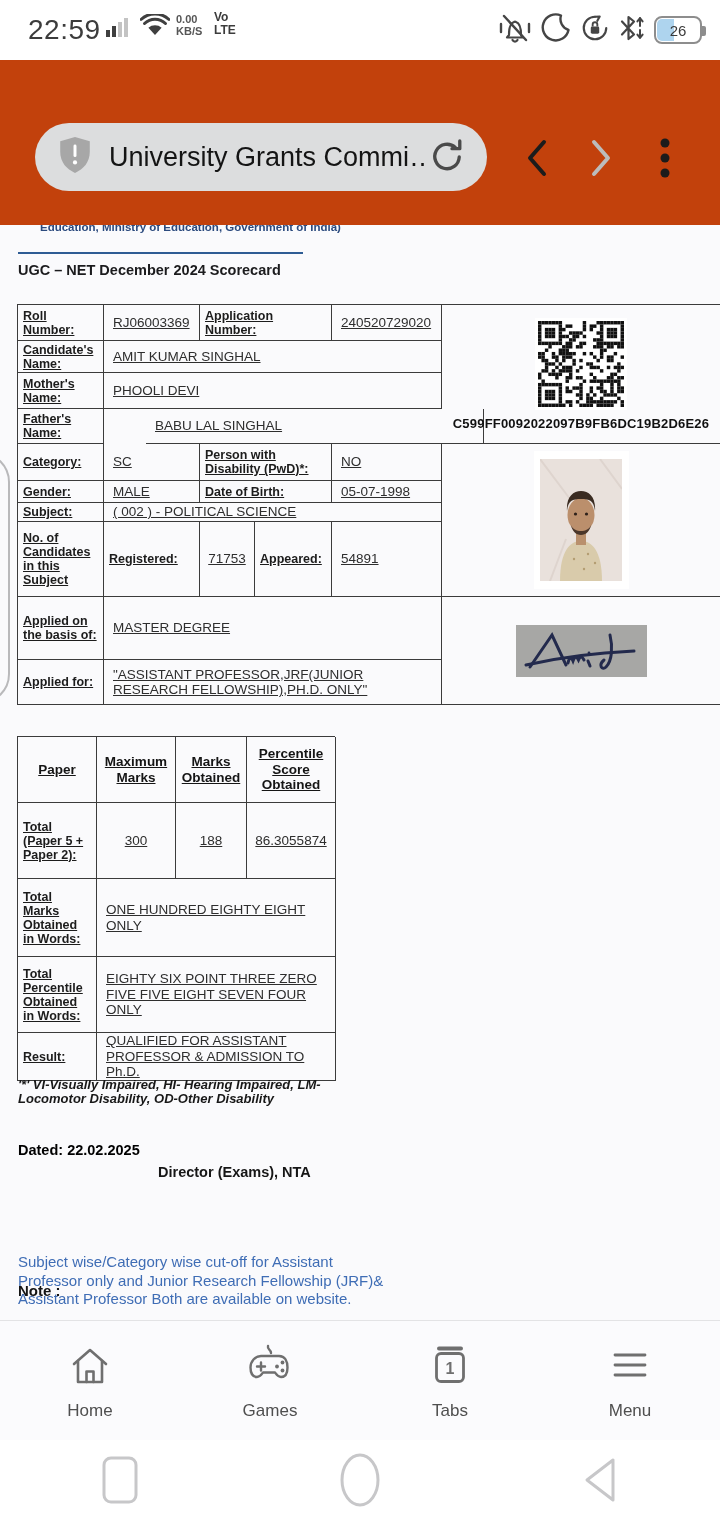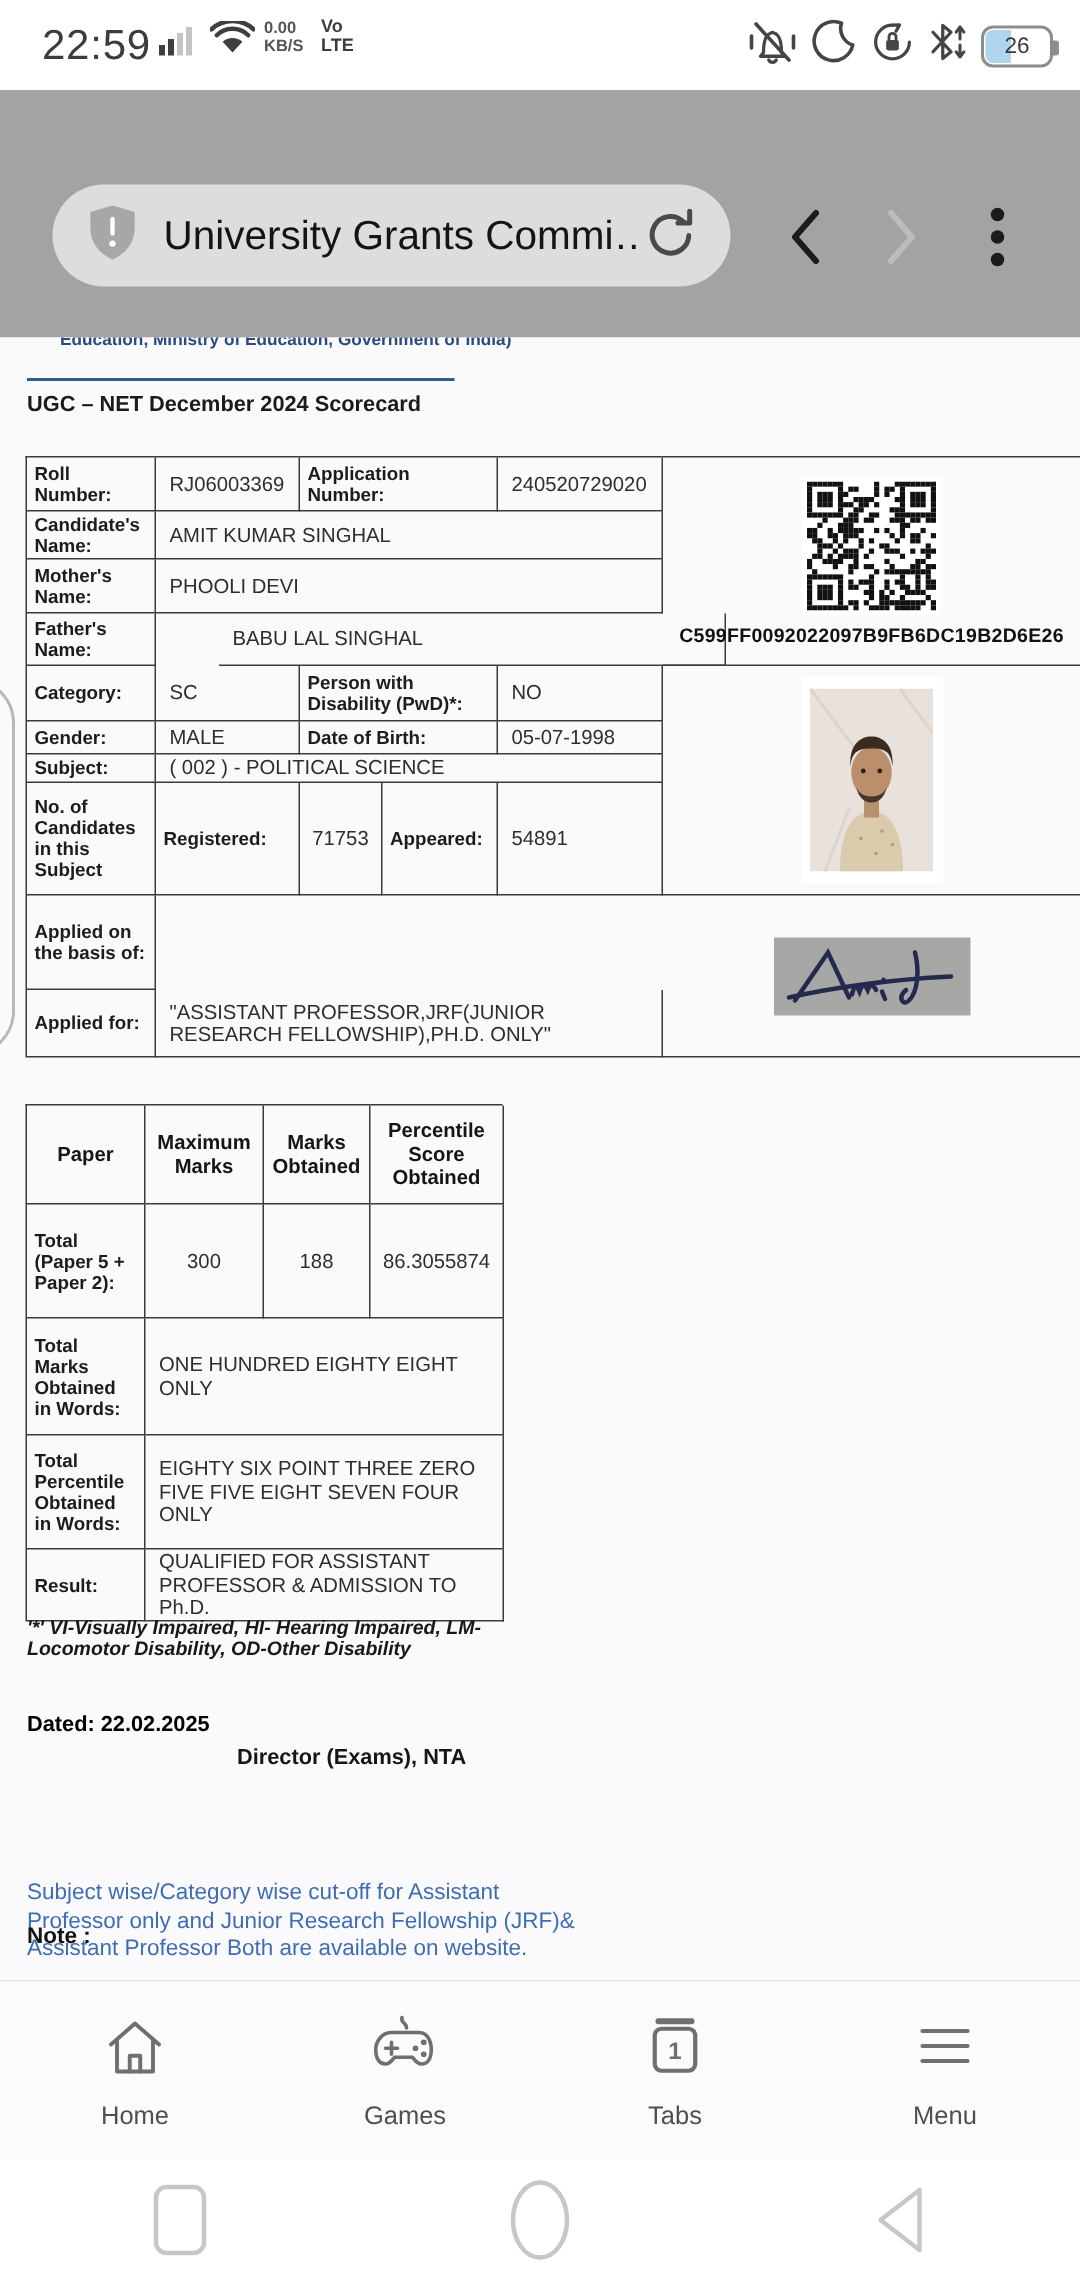--- a/index.html
+++ b/index.html
@@ -13,39 +13,39 @@
   .sb-left-icons{position:absolute;left:106px;top:14px;display:flex;align-items:flex-end;gap:8px;}
   .sb-speed{position:absolute;left:176px;top:13px;font-size:11px;line-height:12px;color:#555;font-weight:600;text-align:left;}
   .sb-volte{position:absolute;left:214px;top:11px;font-size:12px;line-height:13px;color:#3c3c3c;font-weight:700;}
   .sb-right{position:absolute;right:18px;top:12px;display:flex;align-items:center;gap:9px;}
   .battery{position:relative;width:48px;height:28px;border:2px solid #8d8d8d;border-radius:8px;display:flex;align-items:center;justify-content:center;}
   .battery .fill{position:absolute;left:1px;top:1px;bottom:1px;width:17px;background:#aed4ee;border-radius:5px 0 0 5px;}
   .battery .pct{position:relative;font-size:15px;color:#3a3a3a;}
   .battery .nub{position:absolute;right:-6px;top:8px;width:4px;height:10px;background:#8d8d8d;border-radius:0 2px 2px 0;}
 
   
-  .chrome{position:absolute;left:0;top:60px;width:720px;height:165px;background:#a3a3a3;text-align:center;}
+  .chrome{position:absolute;left:0;top:60px;width:720px;height:165px;background:#c2410c;text-align:center;}
   .urlpill{position:absolute;left:35px;top:63px;width:452px;height:68px;background:#dcddde;border-radius:34px;display:flex;align-items:center;cursor:pointer;}
   .urlpill .shield{margin-left:23px;flex:none;}
   .urltitle{margin-left:17px;font-size:27px;color:#141414;white-space:nowrap;overflow:hidden;flex:1;}
   .reload{flex:none;margin-right:18px;width:44px;height:44px;display:flex;align-items:center;justify-content:center;}
   .navbtn{position:absolute;top:73px;width:50px;height:50px;display:flex;align-items:center;justify-content:center;}
   .nav-back{left:512px;} .nav-fwd{left:576px;} .nav-menu{left:640px;}
 
   
   .content{position:absolute;left:0;top:225px;width:720px;height:1095px;background:#fafafc;overflow:hidden;}
   .corner-decor{position:absolute;left:-54px;top:227px;width:64px;height:252px;border:2px solid #b9b9bb;border-radius:30px;}
   .head-note{position:absolute;left:40px;top:-4px;font-size:11.5px;font-weight:700;color:#2b4a7e;white-space:nowrap;}
   .blue-line{position:absolute;left:18px;top:27px;width:285px;height:2px;background:#2e5c94;}
   .page-title{position:absolute;left:18px;top:37px;font-size:14.5px;font-weight:700;color:#1b1b1d;}
   .t1{position:absolute;left:17px;top:79px;width:703px;display:flex;border-top:1.5px solid #3b3b3b;border-left:1.5px solid #3b3b3b;}
   .t1-left{width:424px;flex:none;}
   .t1-right{width:279px;flex:none;display:flex;flex-direction:column;}
   .tr{display:flex;width:100%;}
-  .td{flex:none;border-right:1.5px solid #3b3b3b;border-bottom:1.5px solid #3b3b3b;display:flex;align-items:center;padding:2px 5px;overflow:hidden;}
+  .td{flex:none;border-right:1.5px solid #3b3b3b;border-bottom:1.5px solid #3b3b3b;display:flex;align-items:center;padding:2px 5px;overflow:hidden;text-decoration:underline;}
   .lbl{font-weight:700;font-size:12.5px;line-height:1.12;color:#1c1c1c;}
   .val{font-size:13.5px;line-height:1.12;color:#2e2e2e;padding-left:9px;}
   .cen{justify-content:center;padding-left:5px;text-align:center;}
   .w86{width:86px;} .w96{width:96px;} .w132{width:132px;} .w110{width:110px;} .w338{width:338px;}
   .w55{width:55px;} .w77{width:77px;}
   .h36{height:36px;} .h32{height:32px;} .h35{height:35px;gap:42px;} .h37{height:37px;}
   .h22{height:22px;} .h19{height:19px;justify-content:flex-end;} .h75{height:75px;} .h63{height:63px;} .h45{height:45px;}
   .imgcell{border-right:1.5px solid #3b3b3b;border-bottom:1.5px solid #3b3b3b;display:flex;flex-direction:column;align-items:center;justify-content:center;}
   .qrcell{height:139px;} .photocell{height:153px;} .signcell{height:108px;}
   .qrbox{width:92px;height:92px;background:#fff;padding:3px;}
@@ -223,20 +223,21 @@
         </div>
         <div class="tr h75">
           <div class="td w86 lbl">No. of Candidates in this Subject</div>
           <div class="td w96 lbl">Registered:</div>
           <div class="td w55 val cen">71753</div>
           <div class="td w77 lbl">Appeared:</div>
           <div class="td w110 val">54891</div>
         </div>
         <div class="tr h63">
           <div class="td w86 lbl">Applied on the basis of:</div>
+          <div class="td w338 val">MASTER DEGREE</div>
         </div>
         <div class="tr h45">
           <div class="td w86 lbl">Applied for:</div>
           <div class="td w338 val">"ASSISTANT PROFESSOR,JRF(JUNIOR RESEARCH FELLOWSHIP),PH.D. ONLY"</div>
         </div>
       </div>
       <div class="t1-right">
         <div class="imgcell qrcell">
           <div class="qrbox"><svg width="86" height="86" viewBox="0 0 86 86">
                 <rect width="86" height="86" fill="#fff"></rect>

